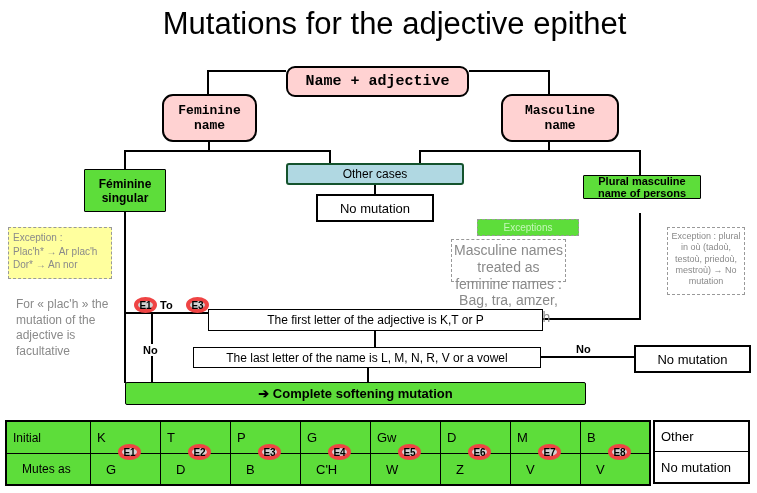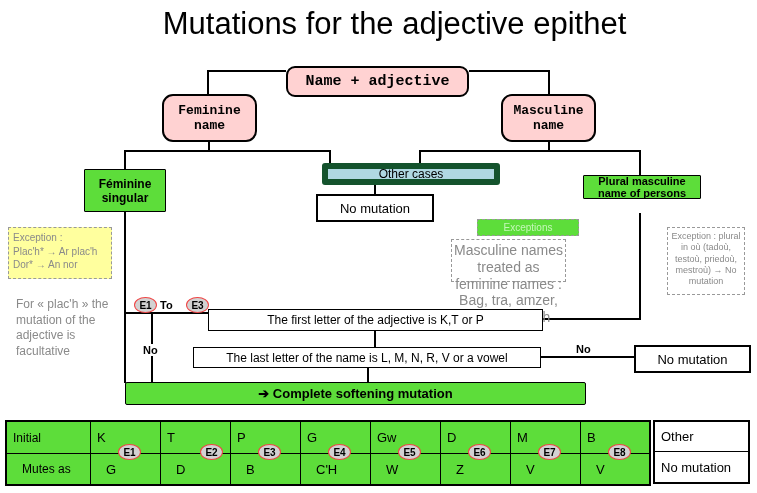--- a/index.html
+++ b/index.html
@@ -2,26 +2,26 @@
 <html><head>
 <meta charset="utf-8">
 <style>
   * { margin:0; padding:0; box-sizing:border-box; }
   body { font-family:"Liberation Sans", sans-serif; background:#fff; }
   .canvas { position:relative; width:757px; height:493px; background:#fff; overflow:hidden; }
   .title { position:absolute; top:6px; left:0; width:100%; text-align:center; font-size:31px; color:#000;margin-left:16px; }
   .box { position:absolute; display:flex; align-items:center; justify-content:center; text-align:center; color:#000; }
   .pink { background:#ffd2d2; border:2px solid #000; border-radius:9px; font-weight:bold;font-family:Liberation Mono, monospace; }
   .greenbox { background:#5ddd3a; border:1px solid #000; border-radius:1px; font-weight:bold; }
-  .bluebox { background:#b0d8e2; border:6px solid #14532d; border-radius:3px;margin-left:36px; }
+  .bluebox { background:#b0d8e2; border:2px solid #14532d; border-radius:3px; }
   .whitebox { background:#fff; border:2px solid #000; }
   .condbox { background:#fff; border:1px solid #000; }
   .line { position:absolute; background:#000; }
   .dashed { position:absolute; border:1px dashed #999; color:#8a8a8a; text-align:center; }
-  .badge { position:absolute; width:23px; height:16px; background:#d2d2d2; border:1px solid #ef4444;
+  .badge { position:absolute; width:23px; height:16px; background:#d2d2d2; border:4px solid #ef4444;
            border-radius:50%; font-size:10px; font-weight:bold; display:flex; align-items:center;
            justify-content:center; color:#000; }
   .annot { position:absolute; font-size:11px; font-weight:bold; color:#000; }
   .mtable { position:absolute; left:5px; top:420px; display:grid;
             grid-template-columns:84px repeat(8,70px); grid-auto-rows:32px;
             border-left:2px solid #000; border-top:2px solid #000; }
   .mtable .cell { background:#5ddd3a; border-right:1px solid #000; border-bottom:1px solid #000;
                   display:flex; align-items:center; padding-left:6px; font-size:13px; }
   .mtable .cell.lastcol { border-right:2px solid #000; }
   .mtable .cell.lastrow { border-bottom:2px solid #000;padding-left:15px; }
@@ -57,21 +57,21 @@
   <div class="line" style="left:124px;top:211px;width:2px;height:172px"></div>
   <div class="line" style="left:151px;top:312px;width:2px;height:71px"></div>
   <div class="line" style="left:639px;top:213px;width:2px;height:107px"></div>
   <div class="line" style="left:374px;top:330px;width:2px;height:18px"></div>
   <div class="line" style="left:367px;top:367px;width:2px;height:16px"></div>
 
   <div class="box pink" style="left:286px;top:66px;width:183px;height:31px;font-size:15px">Name + adjective</div>
 
   <div class="box pink" style="left:162px;top:94px;width:95px;height:48px;font-size:13px;border-radius:11px;padding:0 10px">Feminine name</div>
 
-  <div class="box pink" style="left:501px;top:94px;width:95px;height:48px;font-size:13px;border-radius:11px;padding:0 16px">Masculine name</div>
+  <div class="box pink" style="left:501px;top:94px;width:118px;height:48px;font-size:13px;border-radius:11px;padding:0 16px">Masculine name</div>
 
   <div class="box bluebox" style="left:286px;top:163px;width:178px;height:22px;font-size:12px">Other cases</div>
 
   <div class="box whitebox" style="left:316px;top:194px;width:118px;height:28px;font-size:13px">No mutation</div>
 
   <div class="box greenbox" style="left:84px;top:169px;width:82px;height:43px;font-size:12px;padding:0 6px">Féminine singular</div>
 
   <div class="box greenbox" style="left:583px;top:175px;width:118px;height:24px;font-size:11px;padding:0 4px">Plural masculine name of persons</div>
 
   <div class="dashed" style="left:8px;top:227px;width:104px;height:52px;background:#ffff9e;font-size:10px;text-align:left;padding:3px 4px;line-height:1.35">
@@ -120,21 +120,21 @@
     <div class="cell lastrow">D</div>
     <div class="cell lastrow">B</div>
     <div class="cell lastrow">C'H</div>
     <div class="cell lastrow">W</div>
     <div class="cell lastrow">Z</div>
     <div class="cell lastrow">V</div>
     <div class="cell lastrow lastcol">V</div>
   </div>
 
   <div class="badge" style="left:118px;top:444px">E1</div>
-  <div class="badge" style="left:200px;top:444px">E2</div>
+  <div class="badge" style="left:188px;top:444px">E2</div>
   <div class="badge" style="left:258px;top:444px">E3</div>
   <div class="badge" style="left:328px;top:444px">E4</div>
   <div class="badge" style="left:398px;top:444px">E5</div>
   <div class="badge" style="left:468px;top:444px">E6</div>
   <div class="badge" style="left:538px;top:444px">E7</div>
   <div class="badge" style="left:608px;top:444px">E8</div>
 
   <div class="otable">
     <div class="ocell">Other</div>
     <div class="ocell">No mutation</div>

